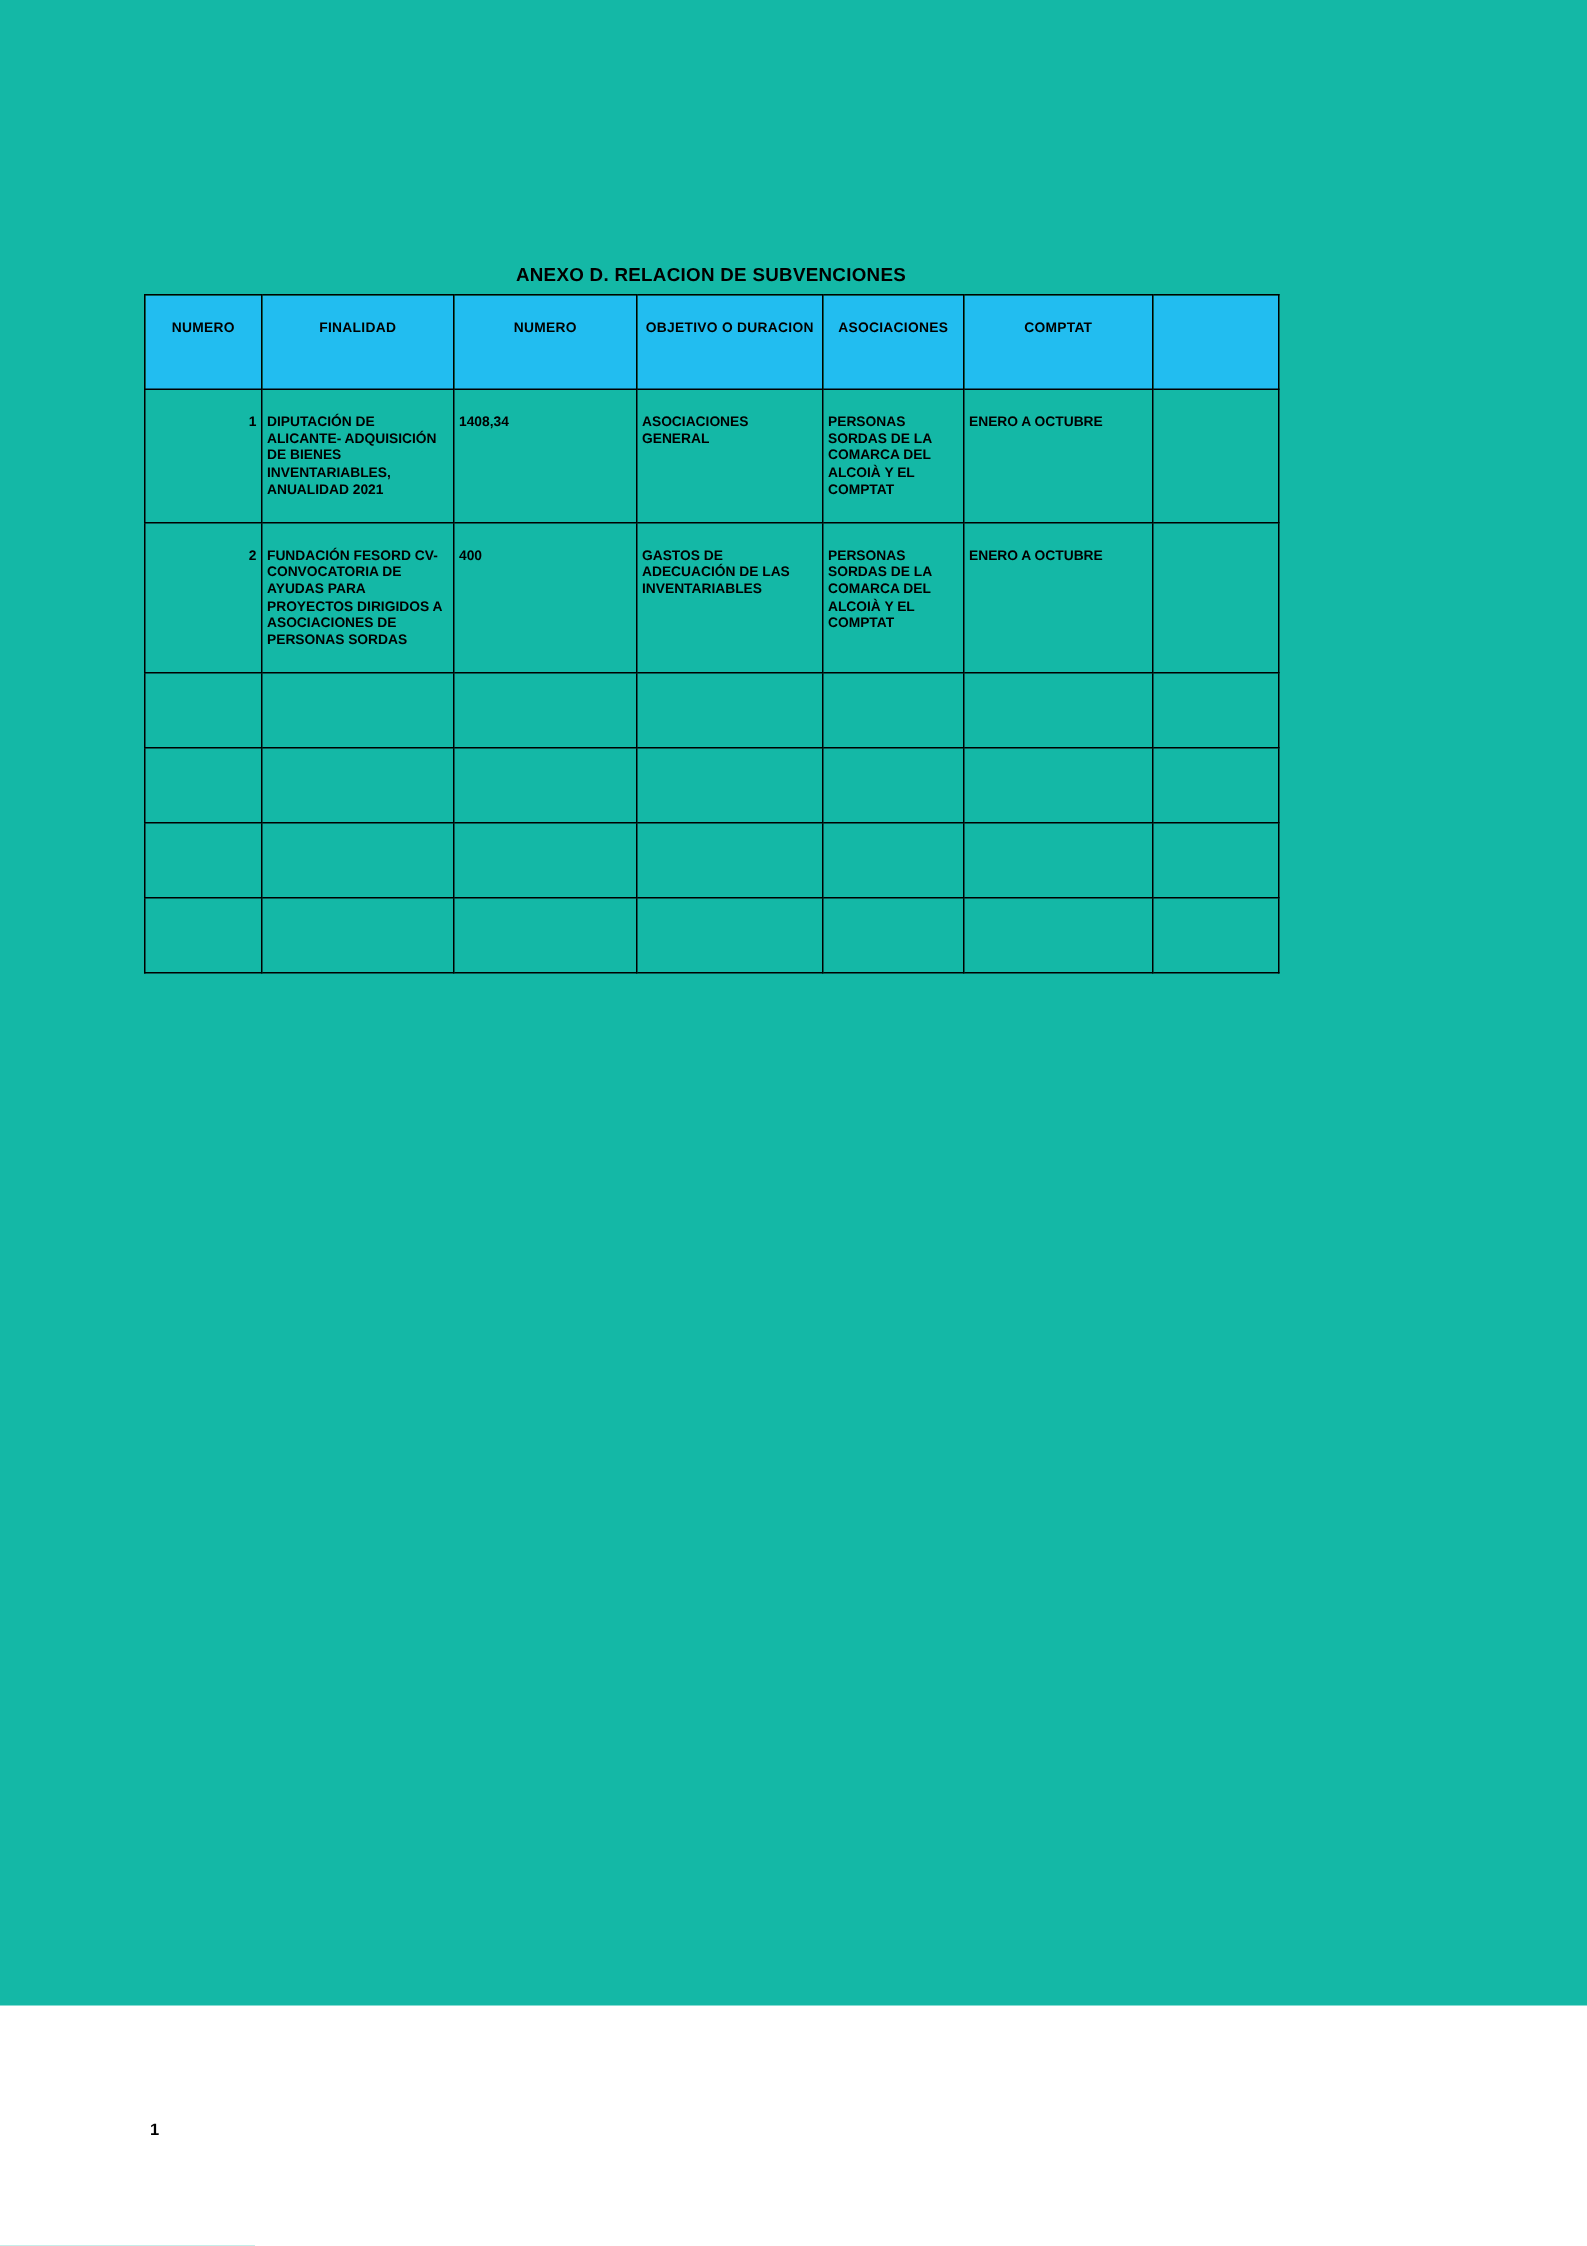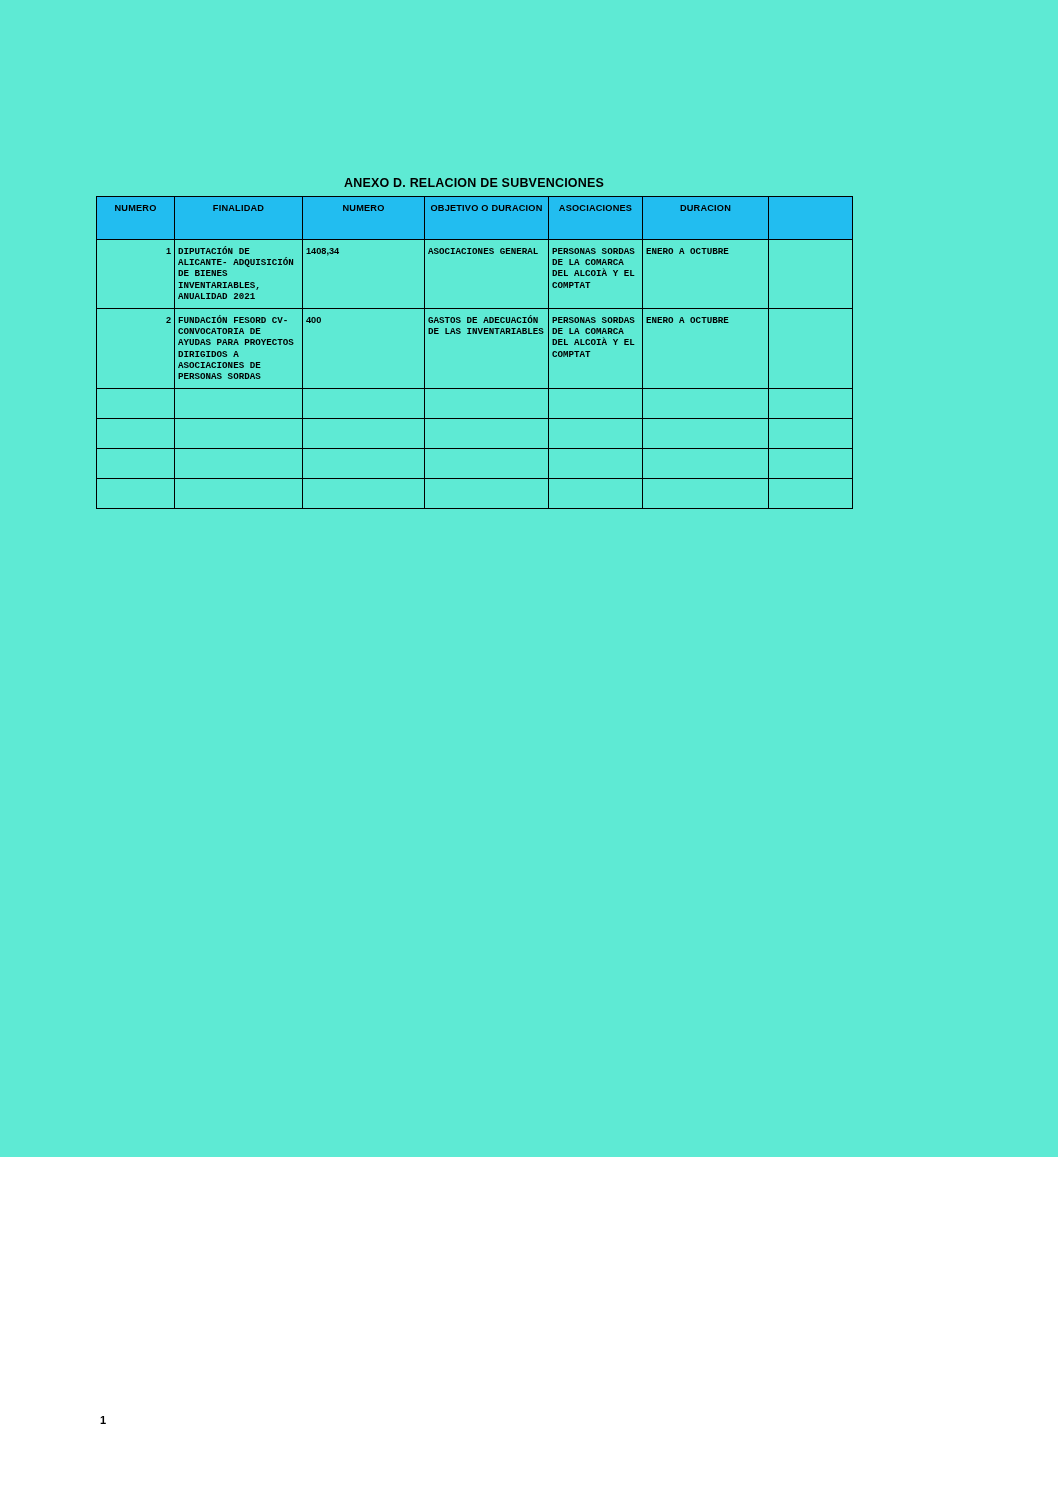--- a/index.html
+++ b/index.html
@@ -13,22 +13,22 @@
     position: relative;
     font-family: "Liberation Sans", sans-serif;
     color: #000000;
     overflow: hidden;
   }
 
   .page {
     position: absolute;
     left: 0; top: 0;
     width: 1058px;
-    height: 1157px;
-    background: #5eead4;
+    height: 1337px;
+    background: #14b8a6;
   }
 
   .doc-title {
     position: absolute;
     left: 96px;
     top: 176px;
     width: 756px;
     text-align: center;
     font-size: 12.5px;
     font-weight: bold;
@@ -46,21 +46,21 @@
 
   table.subv {
     border-collapse: collapse;
     width: 756px;
     table-layout: fixed;
   }
 
   table.subv td, table.subv th {
     border: 1px solid #000000;
     vertical-align: top;
-    padding: 6px 3px;
+    padding: 16px 3px;
     font-size: 9.2px;
     line-height: 11.2px;
     font-weight: bold;
     color: #000000;
     overflow: hidden;
   }
 
   thead th {
     background: #22bdf0;
     color: #ffffff;
@@ -83,21 +83,20 @@
   td.num {
     text-align: right;
     padding-right: 4px;
   }
   td.imp {
     text-align: left;
     padding-right: 4px;
   }
   td.txt {
     text-align: left;
-    font-family: Liberation Mono, monospace;
   }
   tr.empty td {
     height: 17px;
   }
 
   .page-number {
     position: absolute;
     left: 100px;
     top: 1414px;
     font-size: 11px;
@@ -123,21 +122,21 @@
         <col class="c-dur">
         <col class="c-extra">
       </colgroup>
       <thead>
         <tr>
           <th>NUMERO</th>
           <th>FINALIDAD</th>
           <th>NUMERO</th>
           <th>OBJETIVO O DURACION</th>
           <th>ASOCIACIONES</th>
-          <th>DURACION</th>
+          <th>COMPTAT</th>
           <th></th>
         </tr>
       </thead>
       <tbody>
         <tr>
           <td class="num">1</td>
           <td class="txt">DIPUTACIÓN DE ALICANTE- ADQUISICIÓN DE BIENES INVENTARIABLES, ANUALIDAD 2021</td>
           <td class="imp">1408,34</td>
           <td class="txt">ASOCIACIONES GENERAL</td>
           <td class="txt">PERSONAS SORDAS DE LA COMARCA DEL ALCOIÀ Y EL COMPTAT</td>

